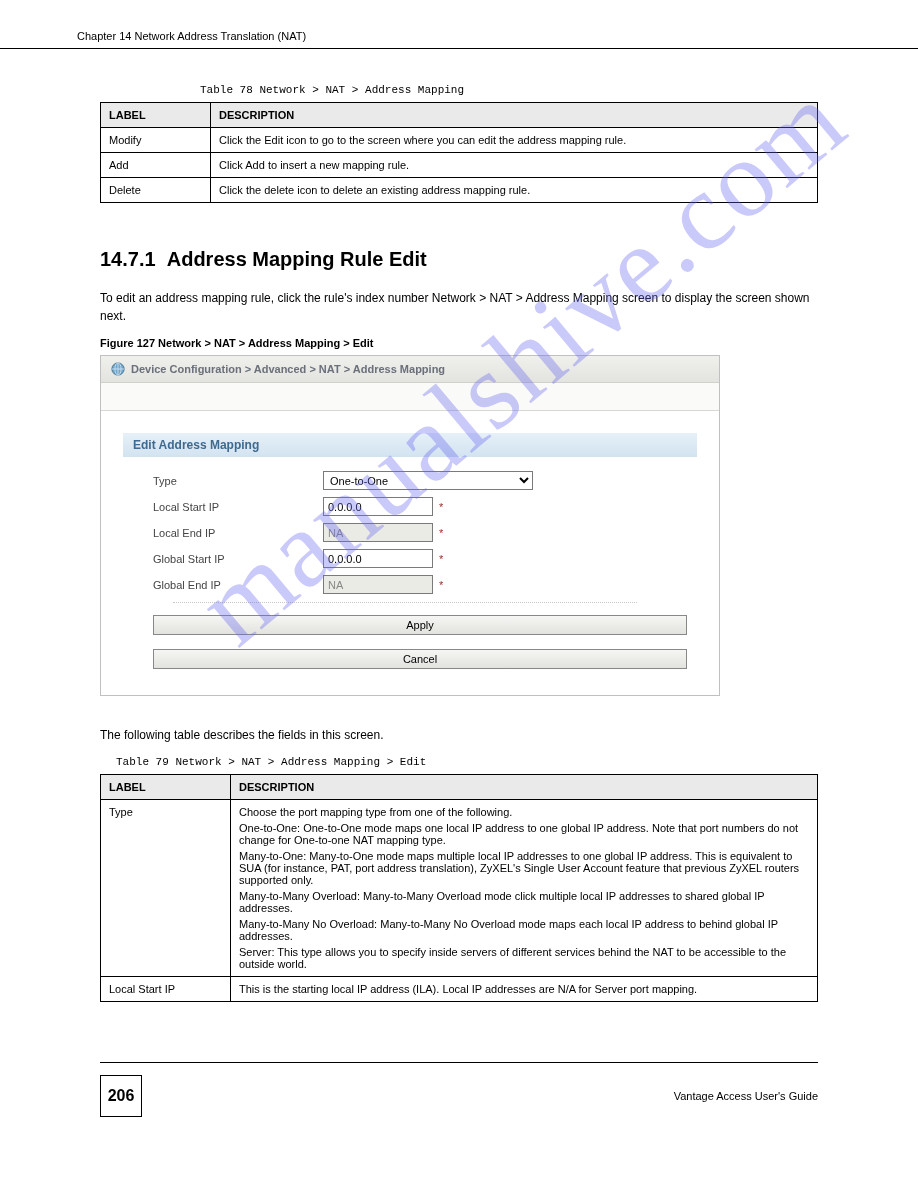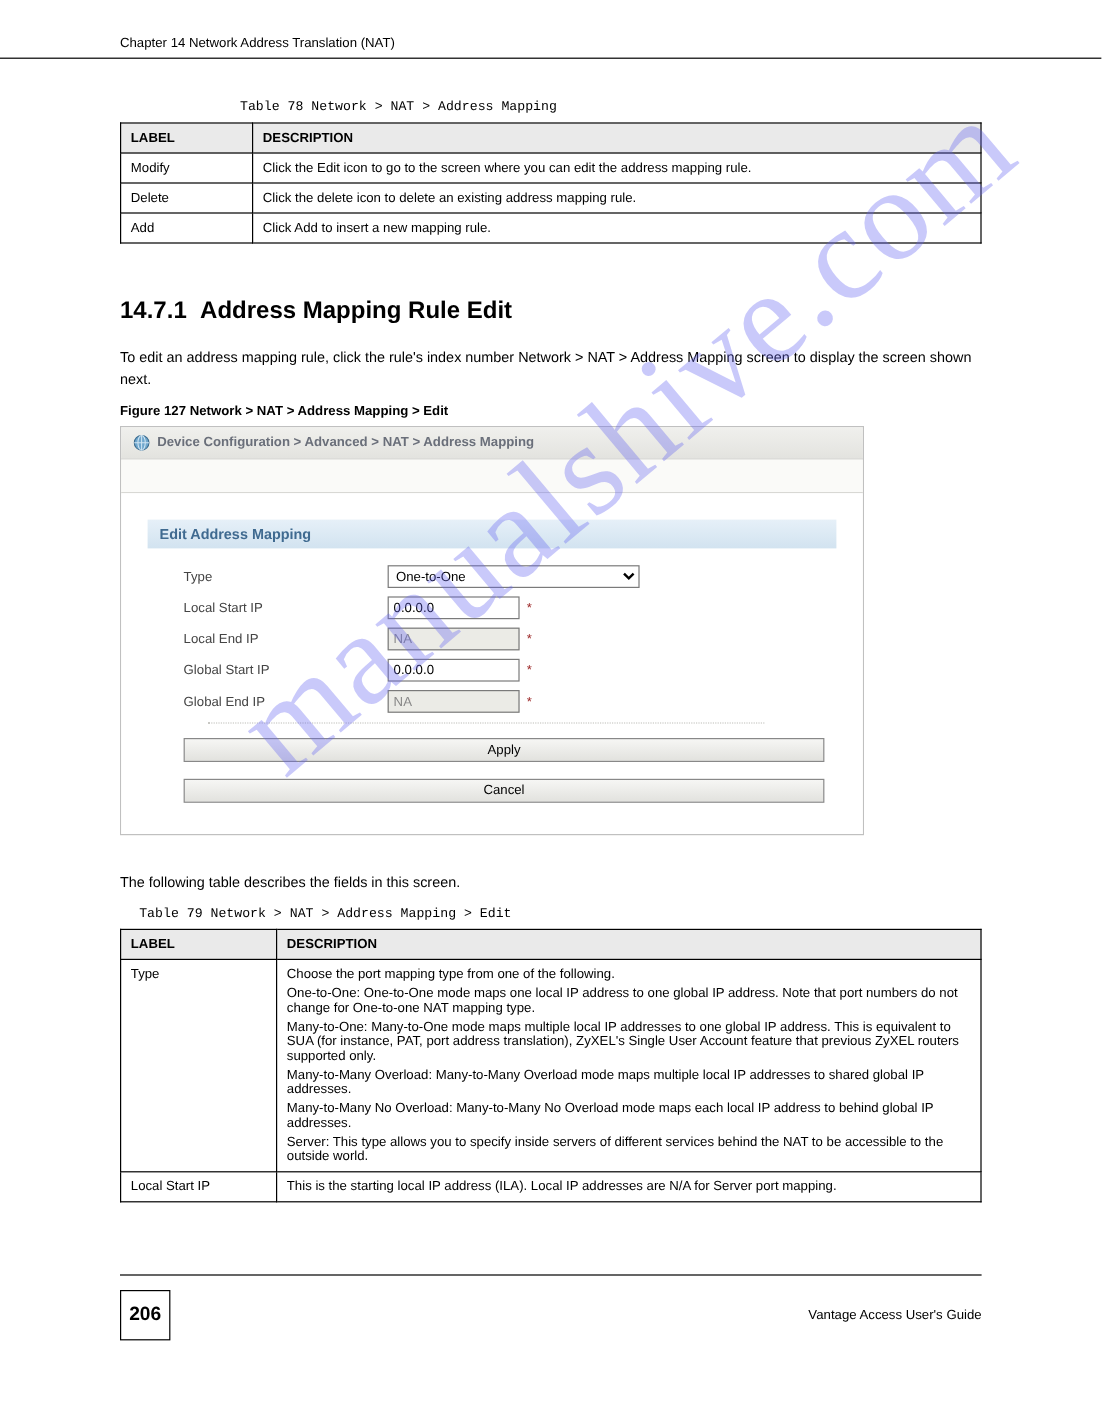--- a/index.html
+++ b/index.html
@@ -9,21 +9,21 @@
     width: 918px;
     margin: 0 auto;
     position: relative;
     color: #000;
   }
   .page-header {
     display: flex;
     justify-content: space-between;
     align-items: center;
     font-size: 11px;
-    padding: 30px 100px 6px 100px;
+    padding: 30px 100px 6px 77px;
     border-bottom: 1px solid #000;
     margin-bottom: 35px;
   }
   .content { padding: 0 100px; }
   .table-caption { font-size: 11px; margin: 6px 0 6px 100px; font-family: Liberation Mono, monospace; }
   table.ref-table {
     border-collapse: collapse;
     width: 100%;
     font-size: 11px;
     margin-bottom: 6px;
@@ -143,26 +143,26 @@
         <th style="width:110px">LABEL</th>
         <th>DESCRIPTION</th>
       </tr>
     </thead>
     <tbody>
       <tr>
         <td>Modify</td>
         <td>Click the Edit icon to go to the screen where you can edit the address mapping rule.</td>
       </tr>
       <tr>
+        <td>Add</td>
+        <td>Click Add to insert a new mapping rule.</td>
+      </tr>
+      <tr>
         <td>Delete</td>
         <td>Click the delete icon to delete an existing address mapping rule.</td>
-      </tr>
-      <tr>
-        <td>Add</td>
-        <td>Click Add to insert a new mapping rule.</td>
       </tr>
     </tbody>
   </table>
 
   <div class="section-h1">
     <span>14.7.1</span>&nbsp;&nbsp;<span>Address Mapping Rule Edit</span>
   </div>
 
   <p class="body-text">To edit an address mapping rule, click the rule's index number Network &gt; NAT &gt; Address Mapping screen to display the screen shown next.</p>
 
@@ -235,21 +235,21 @@
         <th>DESCRIPTION</th>
       </tr>
     </thead>
     <tbody>
       <tr>
         <td>Type</td>
         <td>
           <div>Choose the port mapping type from one of the following.</div>
           <div style="margin-top:4px">One-to-One: One-to-One mode maps one local IP address to one global IP address. Note that port numbers do not change for One-to-one NAT mapping type.</div>
           <div style="margin-top:4px">Many-to-One: Many-to-One mode maps multiple local IP addresses to one global IP address. This is equivalent to SUA (for instance, PAT, port address translation), ZyXEL's Single User Account feature that previous ZyXEL routers supported only.</div>
-          <div style="margin-top:4px">Many-to-Many Overload: Many-to-Many Overload mode maps multiple local IP addresses to shared global IP addresses.</div>
+          <div style="margin-top:4px">Many-to-Many Overload: Many-to-Many Overload mode click multiple local IP addresses to shared global IP addresses.</div>
           <div style="margin-top:4px">Many-to-Many No Overload: Many-to-Many No Overload mode maps each local IP address to behind global IP addresses.</div>
           <div style="margin-top:4px">Server: This type allows you to specify inside servers of different services behind the NAT to be accessible to the outside world.</div>
         </td>
       </tr>
       <tr>
         <td>Local Start IP</td>
         <td>This is the starting local IP address (ILA). Local IP addresses are N/A for Server port mapping.</td>
       </tr>
     </tbody>
   </table>

